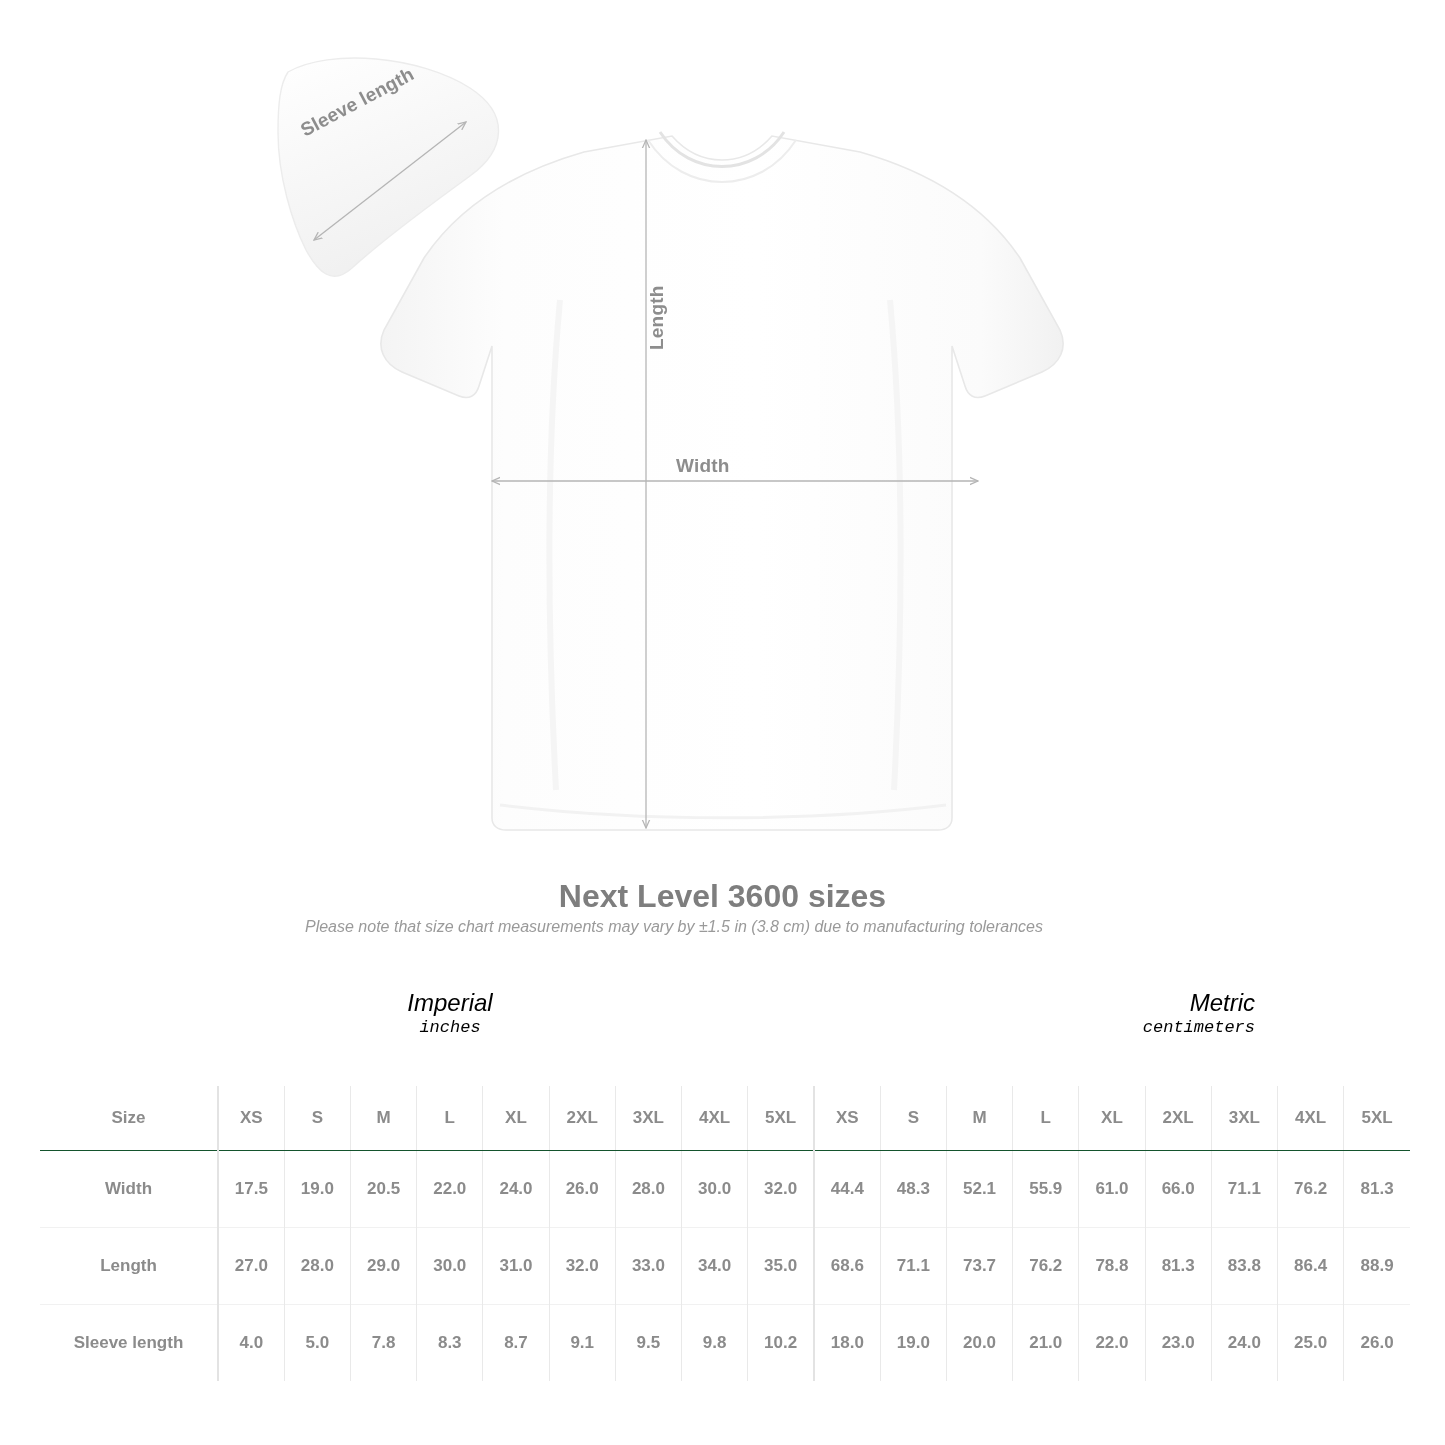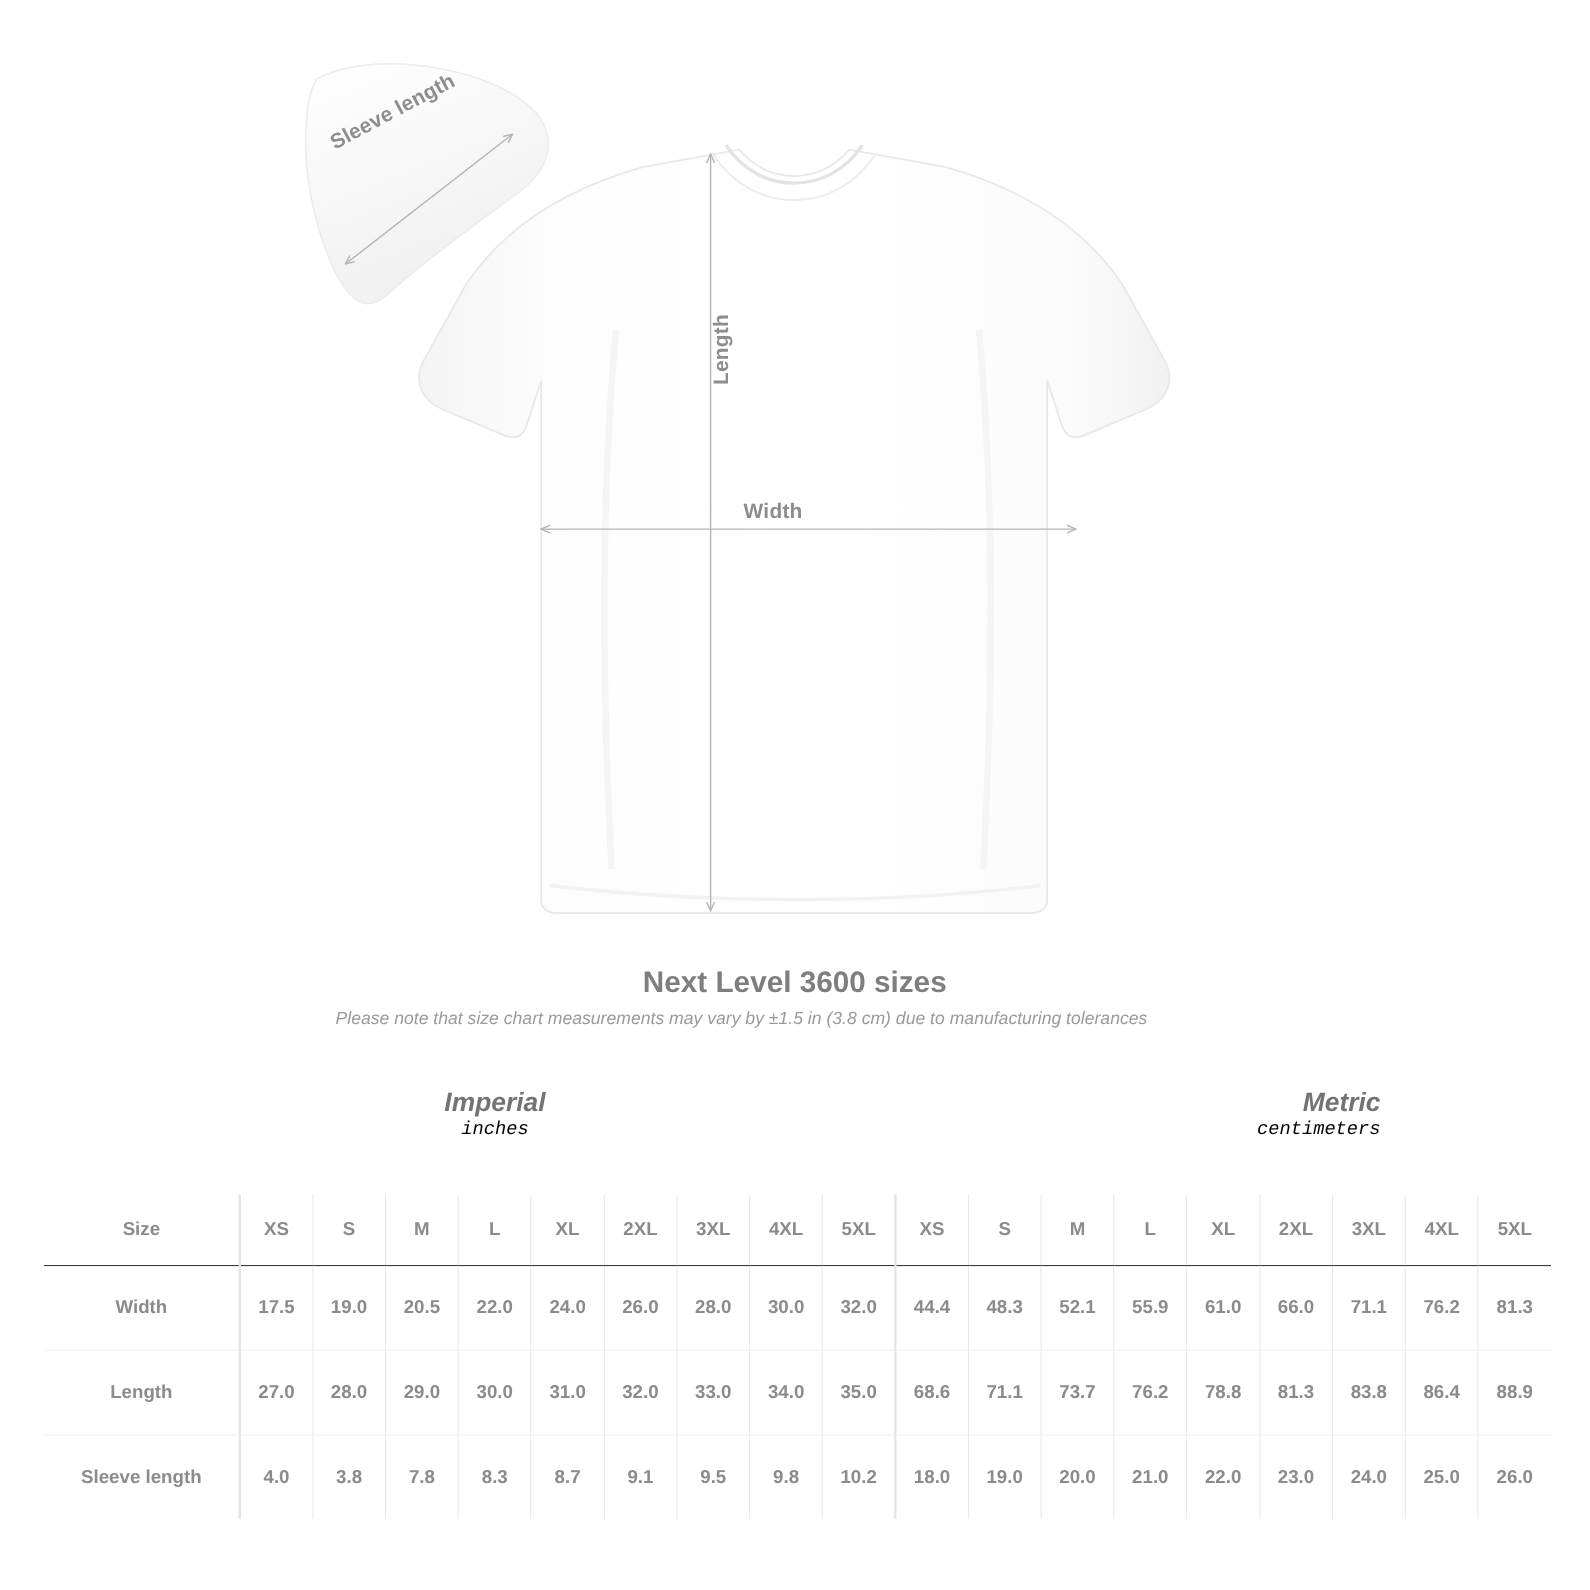--- a/index.html
+++ b/index.html
@@ -55,21 +55,21 @@
     top: 455px;
   }
 
   
   #chart-title {
     position: absolute;
     left: 0;
     top: 878px;
     width: 1445px;
     text-align: center;
-    font-size: 27px;
+    font-size: 32px;
     font-weight: bold;
     color: #7e7e7e;
   }
   #chart-note {
     position: absolute;
     left: 0;
     top: 918px;
     width: 1348px;
     text-align: center;
     font-size: 16px;
@@ -86,23 +86,23 @@
   }
   #metric-head {
     position: absolute;
     left: 955px;
     top: 990px;
     width: 300px;
     text-align: right;
   }
   .unit-sys {
     font-size: 24px;
-    font-weight: bold;
+    font-weight: normal;
     font-style: italic;
-    color: #737373;
+    color: #000000;
     line-height: 1.1;
   }
   .unit-sub {
     font-size: 17px;
     font-style: italic;
     color: #000000;
     line-height: 1.4;
     font-family: Liberation Mono, monospace;
   }
 
@@ -295,21 +295,21 @@
       <td>76.2</td>
       <td>78.8</td>
       <td>81.3</td>
       <td>83.8</td>
       <td>86.4</td>
       <td>88.9</td>
     </tr>
     <tr>
       <td class="rowhead">Sleeve length</td>
       <td class="sep">4.0</td>
-      <td>3.8</td>
+      <td>5.0</td>
       <td>7.8</td>
       <td>8.3</td>
       <td>8.7</td>
       <td>9.1</td>
       <td>9.5</td>
       <td>9.8</td>
       <td>10.2</td>
       <td class="sep">18.0</td>
       <td>19.0</td>
       <td>20.0</td>

